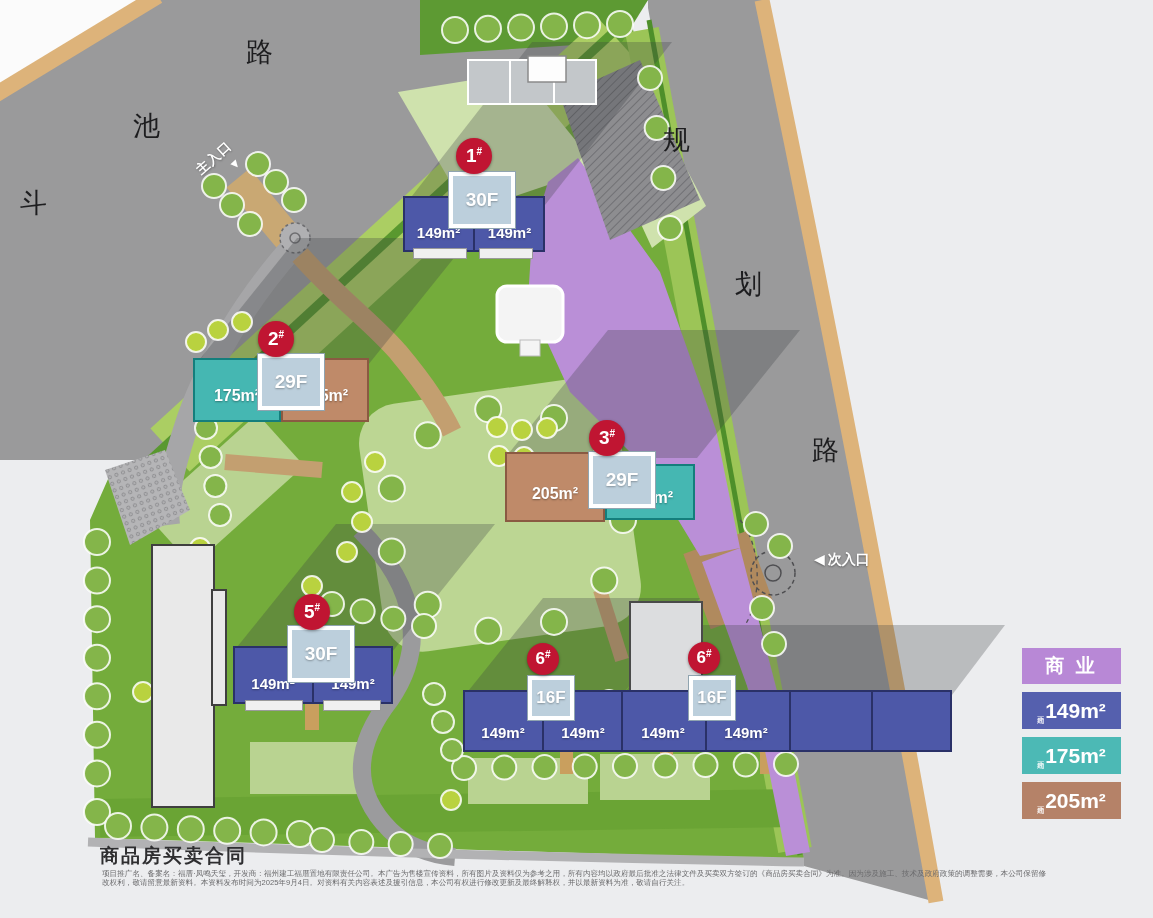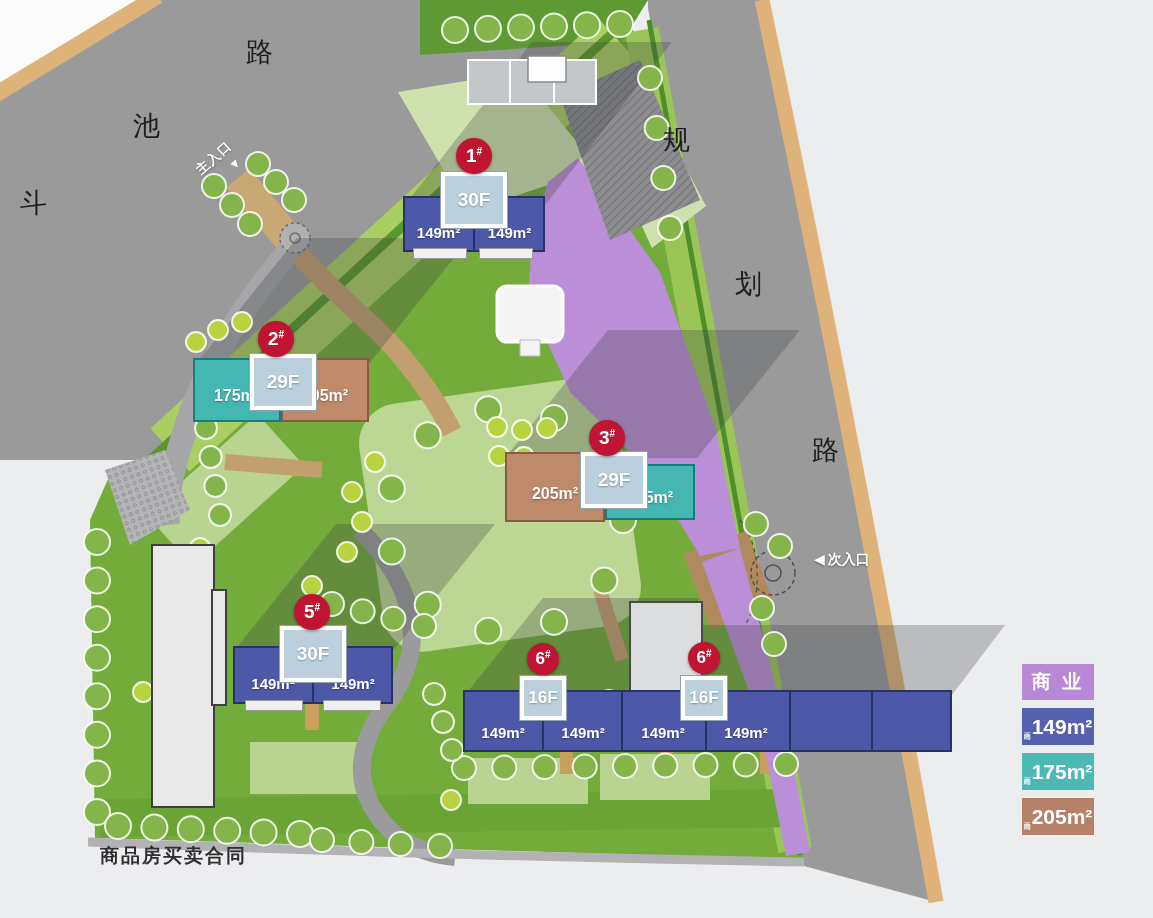--- a/index.html
+++ b/index.html
@@ -22,30 +22,30 @@
   .slab{position:absolute;left:0;top:0;right:0;bottom:0;border:2px solid #2a3168;box-sizing:border-box;}
   .divider{position:absolute;top:0;bottom:0;width:2px;background:#2a3168;}
   .unit-label{position:absolute;color:#fff;font-weight:600;font-size:15px;transform:translateX(-50%);
               text-shadow:0 1px 2px rgba(0,0,0,.35);white-space:nowrap;}
   .unit{position:absolute;border:2px solid;box-sizing:border-box;display:flex;align-items:center;
         justify-content:center;color:#fff;font-weight:600;font-size:16px;text-shadow:0 1px 2px rgba(0,0,0,.35);}
   .unit.teal{border-color:#147e7c;}
   .unit.brown{border-color:#8a5a42;}
   .core{position:absolute;border:4px solid #fff;box-shadow:0 0 0 1px #90a4b0;color:#fff;font-weight:700;
         display:flex;align-items:center;justify-content:center;text-shadow:0 1px 2px rgba(0,0,0,.3);
-        box-sizing:border-box;font-size:19px;}
+        box-sizing:border-box;font-size:19px;margin-left:8px;}
   .badge{position:absolute;border-radius:50%;color:#fff;font-weight:700;display:flex;align-items:center;
          justify-content:center;box-shadow:0 1px 3px rgba(0,0,0,.4);}
   .badge sup{font-size:10px;margin-top:-10px;}
   .b36{width:36px;height:36px;font-size:19px;}
   .b32{width:32px;height:32px;font-size:17px;}
   .white-strip{position:absolute;background:#f0f0f0;border:1px solid #9a9a9a;box-sizing:border-box;}
 
   
-  .legend{position:absolute;left:1022px;top:648px;width:72px;margin-top:16px;}
+  .legend{position:absolute;left:1022px;top:648px;width:99px;}
   .l-com{height:36px;display:flex;align-items:center;justify-content:center;color:#fff;
          font-weight:700;font-size:19px;letter-spacing:3px;}
   .l-item{height:37px;margin-top:8px;display:flex;align-items:center;justify-content:center;color:#fff;}
   .l-item .pfx{writing-mode:vertical-rl;font-size:7px;line-height:1;opacity:.85;margin-right:1px;}
   .l-item .num{font-size:21px;font-weight:700;}
 
   
   .f-title{position:absolute;left:100px;top:843px;font-size:19px;font-weight:700;color:#2e2e30;letter-spacing:2px;}
   .f-disc{position:absolute;left:102px;top:870px;width:945px;font-size:7.6px;line-height:1.15;color:#6b6b6d;}
 </style>
@@ -353,14 +353,15 @@
       <span class="pfx">建面约</span>
       <span class="num">175m²</span>
     </div>
     <div class="l-item" style="background: rgb(181, 130, 104);">
       <span class="pfx">建面约</span>
       <span class="num">205m²</span>
     </div>
   </div>
 
   <div class="f-title">商品房买卖合同</div>
+  <div class="f-disc">项目推广名、备案名：福厝·凤鸣天玺，开发商：福州建工福厝置地有限责任公司。本广告为售楼宣传资料，所有图片及资料仅为参考之用，所有内容均以政府最后批准之法律文件及买卖双方签订的《商品房买卖合同》为准。因为涉及施工、技术及政府政策的调整需要，本公司保留修改权利，敬请留意最新资料。本资料发布时间为2025年9月4日。对资料有关内容表述及援引信息，本公司有权进行修改更新及最终解释权，并以最新资料为准，敬请自行关注。</div>
 
 </div>
 
 </body></html>

